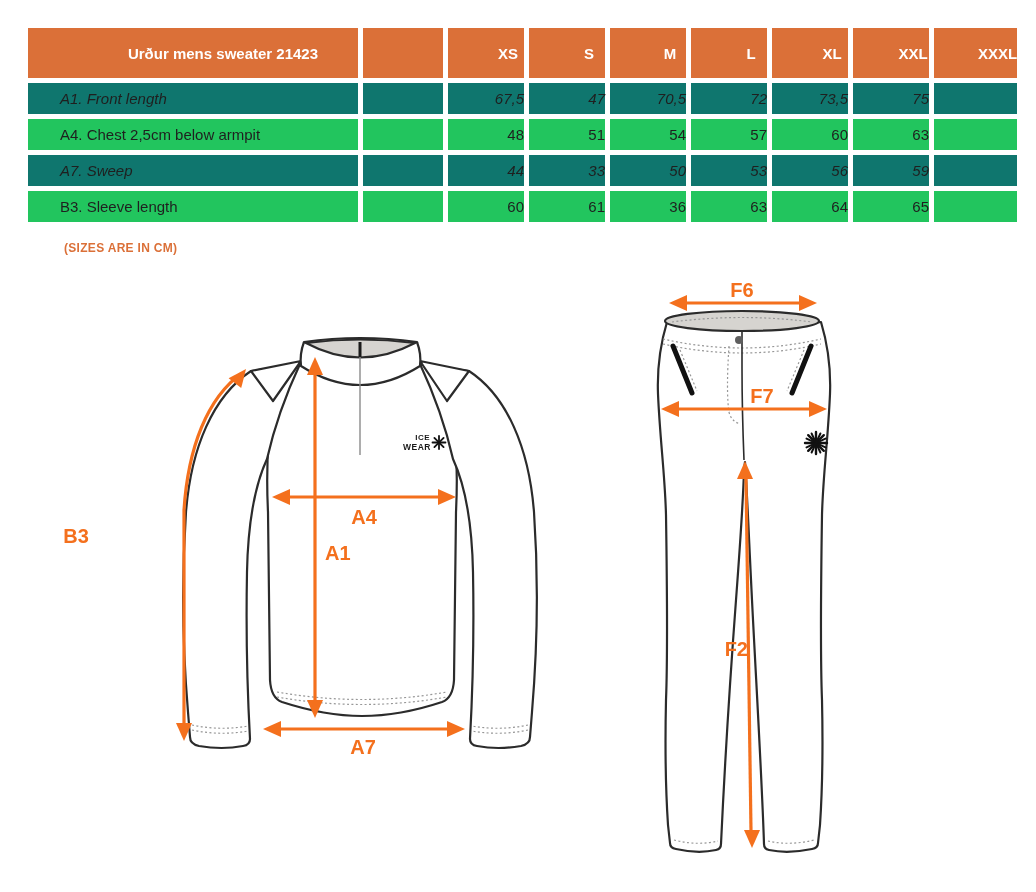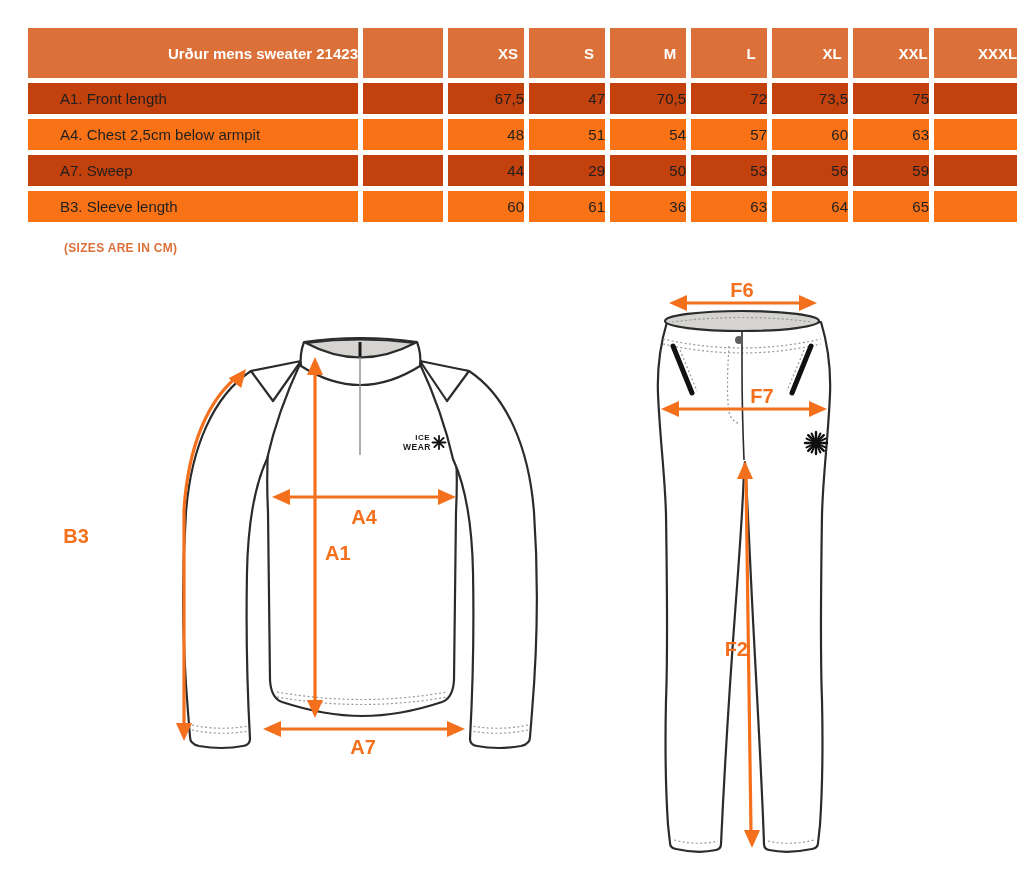--- a/index.html
+++ b/index.html
@@ -8,27 +8,27 @@
   .page { position:relative; width:1036px; height:892px; }
 
   
   table.size-table { position:absolute; left:23px; top:23px;
     border-collapse:separate; border-spacing:5px; table-layout:fixed; }
   table.size-table td { vertical-align:middle; font-size:15px; }
   .col-label  { width:330px; }
   .col-spacer { width:80px; }
   .col-size   { width:76px; }
   tr.hdr td { background:#DB7038; color:#ffffff; height:50px; font-weight:bold;padding-left:44px; }
-  tr.hdr td.t { padding-left:60px; text-align:right; }
+  tr.hdr td.t { padding-left:60px; text-align:center; }
   tr.hdr td.c { text-align:center; }
   tr.r td { height:31px; color:#1f1f1f; }
   tr.r td.lab { text-align:left; padding-left:32px; }
   tr.r td.val { text-align:right; }
-  tr.dark td  { background:#c2410c; }
-  tr.light td { background:#f97316; }
+  tr.dark td  { background:#0f766e;font-style:italic; }
+  tr.light td { background:#22c55e; }
 
   .units-note { position:absolute; left:64px; top:241px; color:#DB7038;
     font-size:12px; font-weight:bold; letter-spacing:.3px; }
 
   
   svg.diagrams { position:absolute; left:0; top:270px; }
   .outline { fill:#ffffff; stroke:#2b2b2b; stroke-width:2.2;
              stroke-linejoin:round; stroke-linecap:round; }
   .thin    { fill:none; stroke:#2b2b2b; stroke-width:1.6; }
   .stitch  { fill:none; stroke:#979797; stroke-width:1.2; stroke-dasharray:2 2.4; }
@@ -79,21 +79,21 @@
       <td class="val">57</td>
       <td class="val">60</td>
       <td class="val">63</td>
       <td class="val"></td>
     </tr>
 
     <tr class="r dark">
       <td class="lab">A7. Sweep</td>
       <td></td>
       <td class="val">44</td>
-      <td class="val">29</td>
+      <td class="val">33</td>
       <td class="val">50</td>
       <td class="val">53</td>
       <td class="val">56</td>
       <td class="val">59</td>
       <td class="val"></td>
     </tr>
 
     <tr class="r light">
       <td class="lab">B3. Sleeve length</td>
       <td></td>

